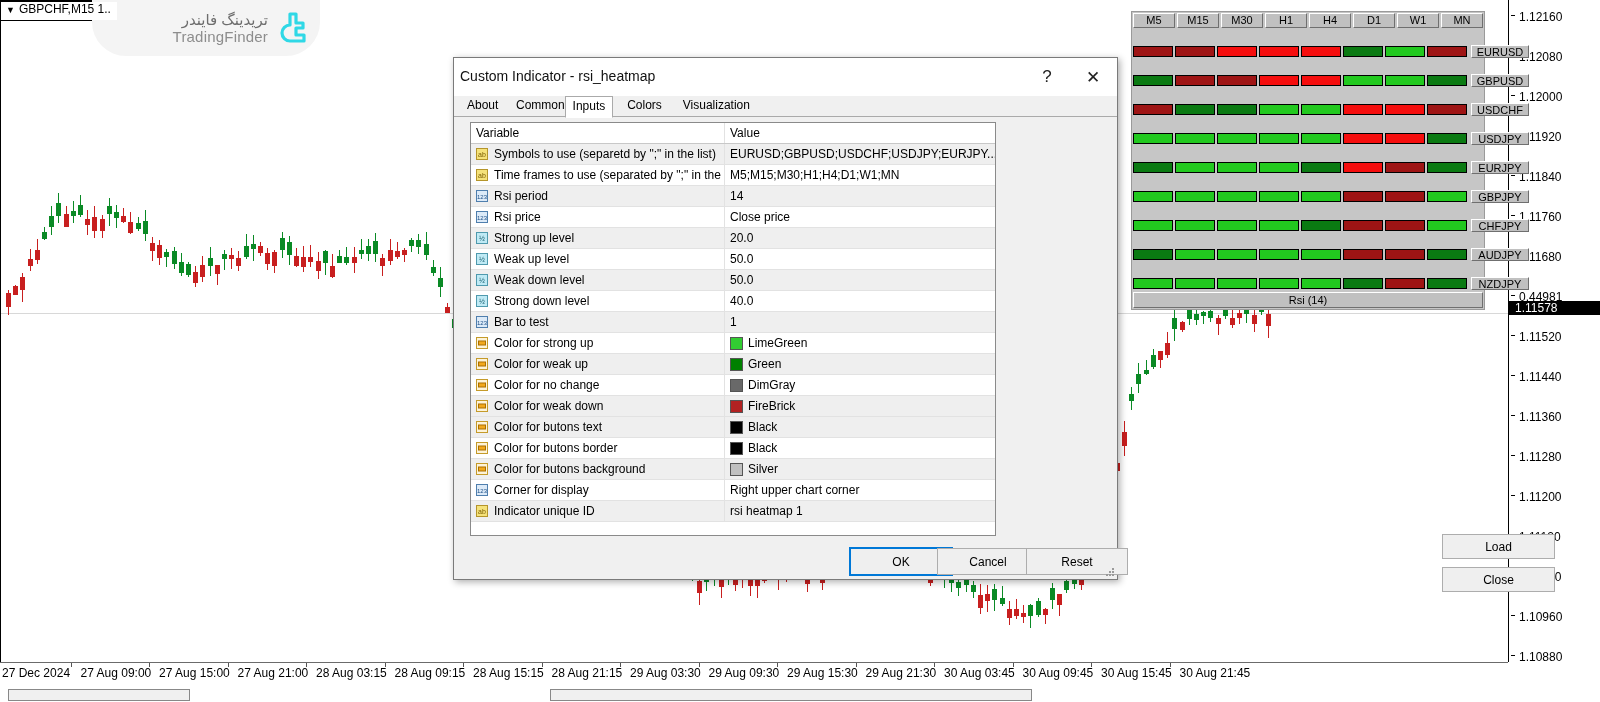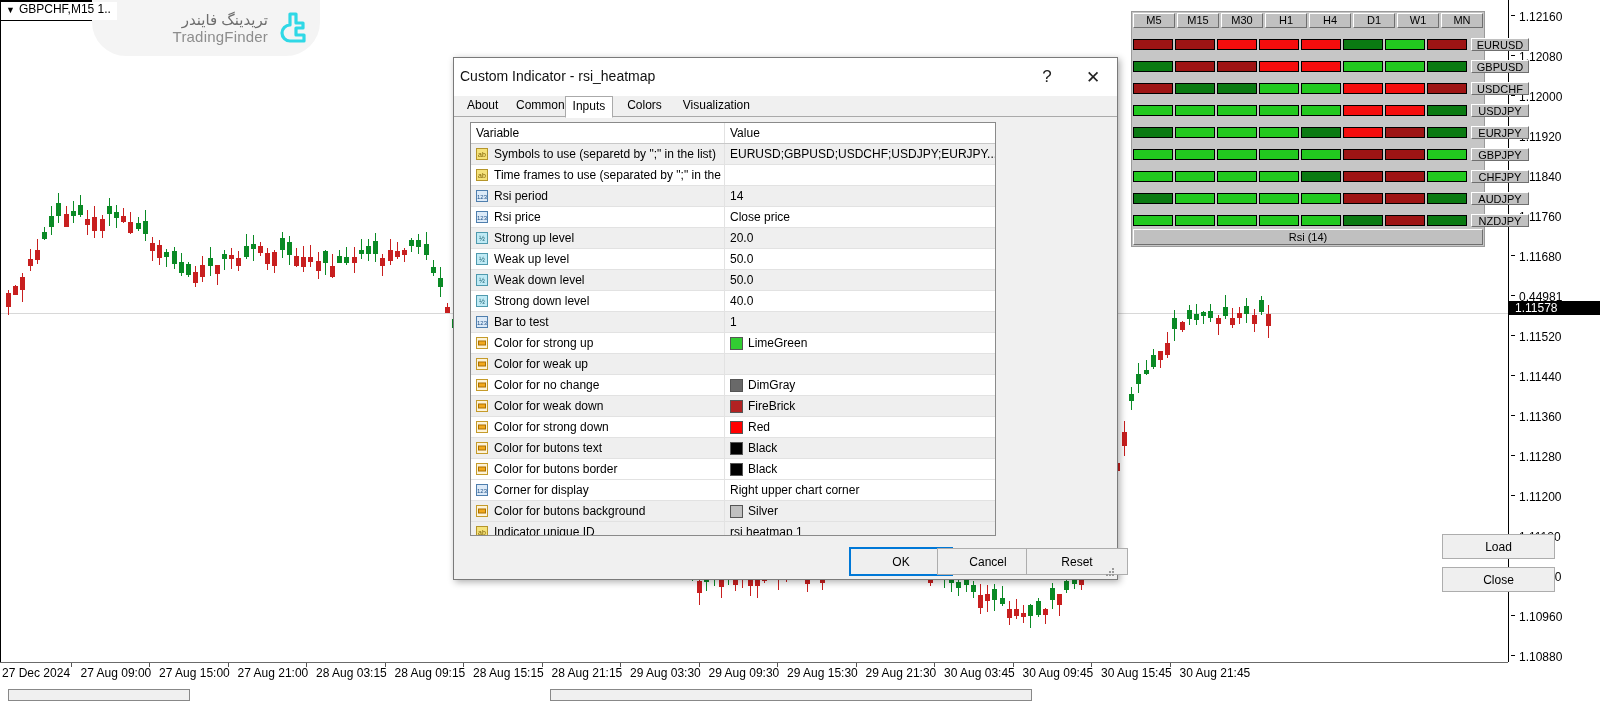--- a/index.html
+++ b/index.html
@@ -64,21 +64,21 @@
   #heatmap{
     position:absolute;left:1131px;top:11px;z-index:8;
     background:#c6c6c6;border:1px solid #9a9a9a;padding:1px;
   }
   #hm-head{display:flex;gap:2px;}
   .hm-th{
     width:40px;height:13px;line-height:13px;text-align:center;
     font-size:11px;background:#c0c0c0;color:#000;
     border:1px solid #fff;border-right-color:#6f6f6f;border-bottom-color:#6f6f6f;
   }
-  .hm-row{display:flex;gap:2px;margin-top:11px;position:relative;}
+  .hm-row{display:flex;gap:2px;margin-top:18px;position:relative;}
   .hm-cell{width:40px;height:11px;border:1px solid #000;box-sizing:border-box;}
   .hm-sym{
     position:absolute;left:338px;top:-1px;width:58px;height:13px;line-height:12px;
     text-align:center;font-size:11px;background:#c0c0c0;color:#000;
     border:1px solid #fff;border-right-color:#6f6f6f;border-bottom-color:#6f6f6f;
     box-sizing:border-box;white-space:nowrap;overflow:hidden;
   }
   #hm-foot{
     margin-top:3px;height:14px;line-height:14px;text-align:center;font-size:11px;
     background:#c0c0c0;border:1px solid #fff;border-right-color:#6f6f6f;border-bottom-color:#6f6f6f;
@@ -803,20 +803,23 @@
         </div>
       </div>
       <div class="grow">
         <div class="gc-var">
           <span class="ticon"><svg viewBox="0 0 13 13">
               <rect x="0.5" y="0.5" width="11" height="11" fill="#f5e27a" stroke="#b5952a"></rect>
               <text x="6" y="9" font-size="7" text-anchor="middle" fill="#7a5c00" font-family="sans-serif">ab</text>
             </svg></span>
           <span class="lbl">Time frames to use (separated by ";" in the list)</span>
         </div>
+        <div class="gc-val">
+          <span class="lbl">M5;M15;M30;H1;H4;D1;W1;MN</span>
+        </div>
       </div>
       <div class="grow alt">
         <div class="gc-var">
           <span class="ticon"><svg viewBox="0 0 13 13">
               <rect x="0.5" y="0.5" width="11" height="11" fill="#dceaf8" stroke="#4f7fae"></rect>
               <text x="6" y="9" font-size="6" text-anchor="middle" fill="#1d4f86" font-family="sans-serif">123</text>
             </svg></span>
           <span class="lbl">Rsi period</span>
         </div>
         <div class="gc-val">
@@ -909,20 +912,24 @@
         </div>
       </div>
       <div class="grow alt">
         <div class="gc-var">
           <span class="ticon"><svg viewBox="0 0 13 13">
               <rect x="0.5" y="0.5" width="11" height="11" fill="#fdf3d8" stroke="#c59b2a"></rect>
               <rect x="2.5" y="4" width="7" height="4" fill="#f2a81c" stroke="#a96f00"></rect>
             </svg></span>
           <span class="lbl">Color for weak up</span>
         </div>
+        <div class="gc-val">
+          <span class="swatch" style="background:#008000"></span>
+          <span class="lbl">Green</span>
+        </div>
       </div>
       <div class="grow">
         <div class="gc-var">
           <span class="ticon"><svg viewBox="0 0 13 13">
               <rect x="0.5" y="0.5" width="11" height="11" fill="#fdf3d8" stroke="#c59b2a"></rect>
               <rect x="2.5" y="4" width="7" height="4" fill="#f2a81c" stroke="#a96f00"></rect>
             </svg></span>
           <span class="lbl">Color for no change</span>
         </div>
         <div class="gc-val">
@@ -936,82 +943,69 @@
               <rect x="0.5" y="0.5" width="11" height="11" fill="#fdf3d8" stroke="#c59b2a"></rect>
               <rect x="2.5" y="4" width="7" height="4" fill="#f2a81c" stroke="#a96f00"></rect>
             </svg></span>
           <span class="lbl">Color for weak down</span>
         </div>
         <div class="gc-val">
           <span class="swatch" style="background:#b22222"></span>
           <span class="lbl">FireBrick</span>
         </div>
       </div>
-      <div class="grow">
+      <div class="grow alt">
         <div class="gc-var">
           <span class="ticon"><svg viewBox="0 0 13 13">
               <rect x="0.5" y="0.5" width="11" height="11" fill="#fdf3d8" stroke="#c59b2a"></rect>
               <rect x="2.5" y="4" width="7" height="4" fill="#f2a81c" stroke="#a96f00"></rect>
             </svg></span>
-          <span class="lbl">Color for strong down</span>
-        </div>
-        <div class="gc-val">
-          <span class="swatch" style="background:#ff0000"></span>
-          <span class="lbl">Red</span>
-        </div>
-      </div>
-      <div class="grow alt">
+          <span class="lbl">Color for butons text</span>
+        </div>
+        <div class="gc-val">
+          <span class="swatch" style="background:#000000"></span>
+          <span class="lbl">Black</span>
+        </div>
+      </div>
+      <div class="grow">
         <div class="gc-var">
           <span class="ticon"><svg viewBox="0 0 13 13">
               <rect x="0.5" y="0.5" width="11" height="11" fill="#fdf3d8" stroke="#c59b2a"></rect>
               <rect x="2.5" y="4" width="7" height="4" fill="#f2a81c" stroke="#a96f00"></rect>
             </svg></span>
-          <span class="lbl">Color for butons text</span>
+          <span class="lbl">Color for butons border</span>
         </div>
         <div class="gc-val">
           <span class="swatch" style="background:#000000"></span>
           <span class="lbl">Black</span>
         </div>
       </div>
-      <div class="grow">
+      <div class="grow alt">
         <div class="gc-var">
           <span class="ticon"><svg viewBox="0 0 13 13">
               <rect x="0.5" y="0.5" width="11" height="11" fill="#fdf3d8" stroke="#c59b2a"></rect>
               <rect x="2.5" y="4" width="7" height="4" fill="#f2a81c" stroke="#a96f00"></rect>
             </svg></span>
-          <span class="lbl">Color for butons border</span>
-        </div>
-        <div class="gc-val">
-          <span class="swatch" style="background:#000000"></span>
-          <span class="lbl">Black</span>
+          <span class="lbl">Color for butons background</span>
+        </div>
+        <div class="gc-val">
+          <span class="swatch" style="background:#c0c0c0"></span>
+          <span class="lbl">Silver</span>
         </div>
       </div>
       <div class="grow">
         <div class="gc-var">
           <span class="ticon"><svg viewBox="0 0 13 13">
               <rect x="0.5" y="0.5" width="11" height="11" fill="#dceaf8" stroke="#4f7fae"></rect>
               <text x="6" y="9" font-size="6" text-anchor="middle" fill="#1d4f86" font-family="sans-serif">123</text>
             </svg></span>
           <span class="lbl">Corner for display</span>
         </div>
         <div class="gc-val">
           <span class="lbl">Right upper chart corner</span>
-        </div>
-      </div>
-      <div class="grow alt">
-        <div class="gc-var">
-          <span class="ticon"><svg viewBox="0 0 13 13">
-              <rect x="0.5" y="0.5" width="11" height="11" fill="#fdf3d8" stroke="#c59b2a"></rect>
-              <rect x="2.5" y="4" width="7" height="4" fill="#f2a81c" stroke="#a96f00"></rect>
-            </svg></span>
-          <span class="lbl">Color for butons background</span>
-        </div>
-        <div class="gc-val">
-          <span class="swatch" style="background:#c0c0c0"></span>
-          <span class="lbl">Silver</span>
         </div>
       </div>
       <div class="grow alt">
         <div class="gc-var">
           <span class="ticon"><svg viewBox="0 0 13 13">
               <rect x="0.5" y="0.5" width="11" height="11" fill="#f5e27a" stroke="#b5952a"></rect>
               <text x="6" y="9" font-size="7" text-anchor="middle" fill="#7a5c00" font-family="sans-serif">ab</text>
             </svg></span>
           <span class="lbl">Indicator unique ID</span>
         </div>

